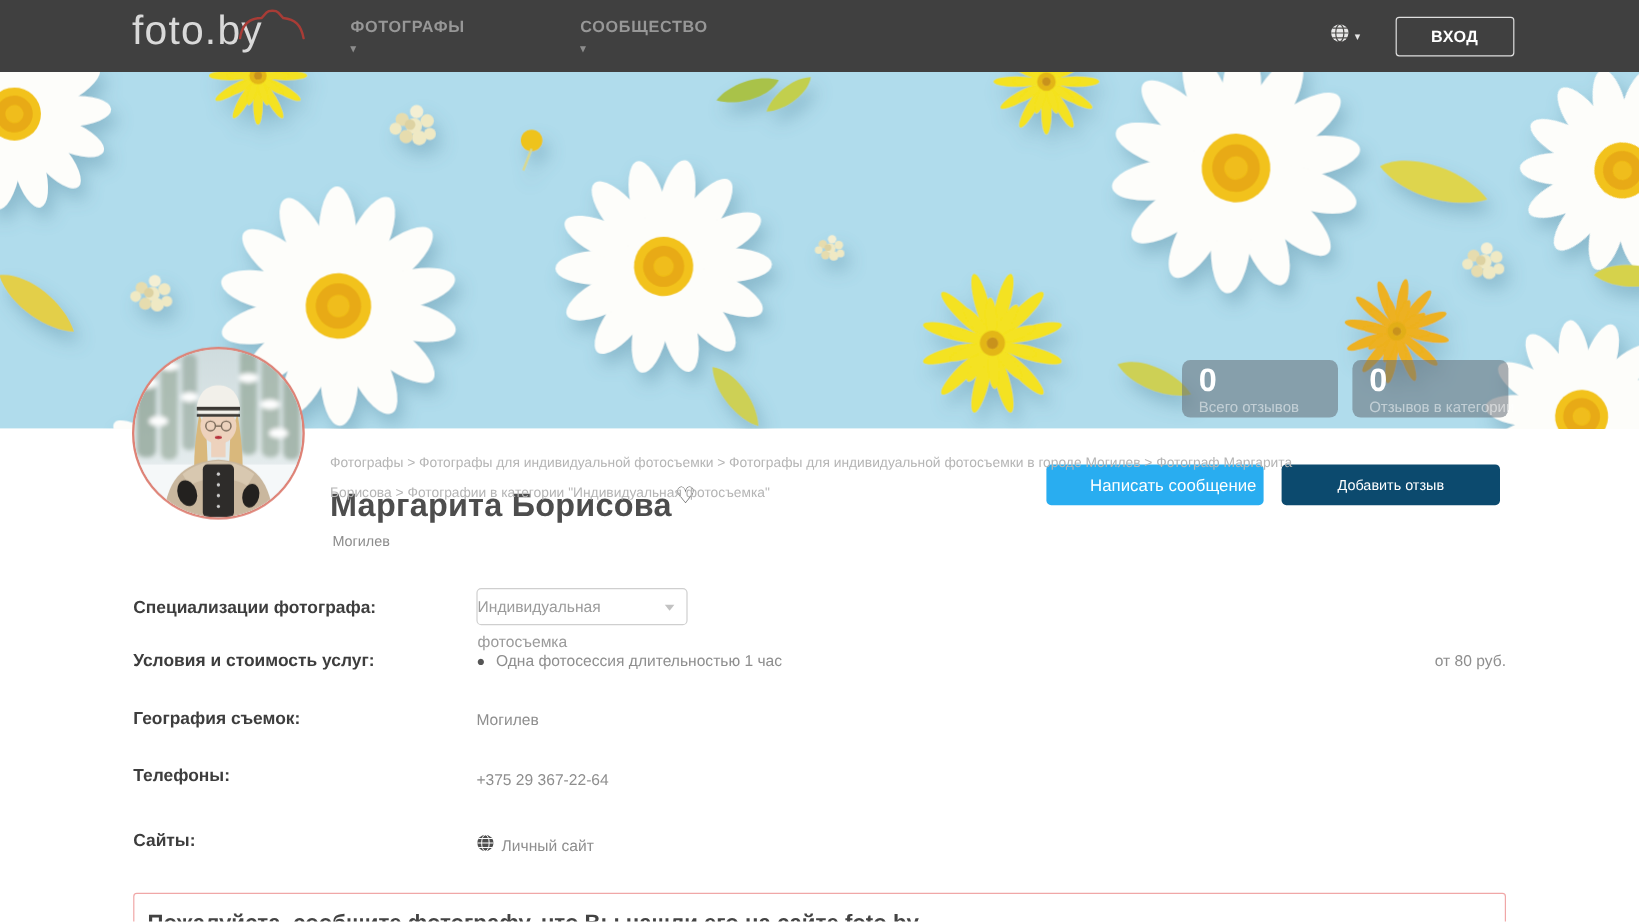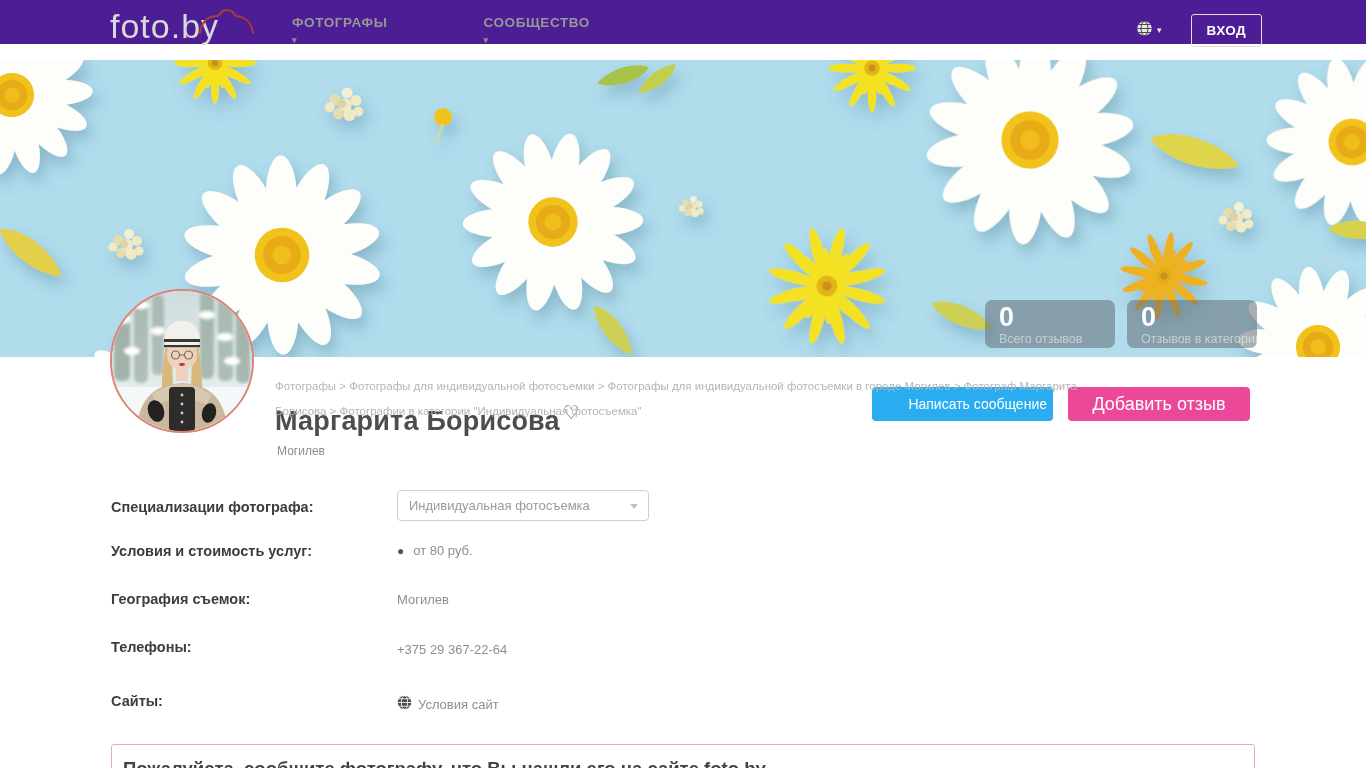--- a/index.html
+++ b/index.html
@@ -1,53 +1,53 @@
 <!DOCTYPE html>
 <html><head>
 <meta charset="utf-8">
 <style>
   * { box-sizing: border-box; }
   html,body { margin:0; padding:0; }
   body { font-family:"Liberation Sans", sans-serif; background:#fff; }
   .page { position:relative; width:1366px; height:768px; overflow:hidden; background:#fff; }
 
   
-  .navbar { position:absolute; left:0; top:0; width:1366px; height:44px; background:#4c1d95; z-index:20; }
+  .navbar { position:absolute; left:0; top:0; width:1366px; height:60px; background:#404040; z-index:20; }
   .logo { position:absolute; left:110px; top:7px; font-size:34px; color:#d9d9d9; letter-spacing:1px; cursor:pointer; }
   .camera-doodle { position:absolute; left:84px; top:-4px; }
   .nav-links { position:absolute; left:292px; top:0; height:60px; display:flex; align-items:center; gap:96px; }
   .nav-item { color:#979797; font-weight:700; font-size:13.5px; letter-spacing:.6px; cursor:pointer; display:flex; align-items:flex-start; gap:5px;flex-direction:column; }
   .nav-caret { font-size:9px; color:#8d8d8d; }
   .nav-right { position:absolute; right:104px; top:0; height:60px; display:flex; align-items:center; gap:15px; }
   .lang { display:flex; align-items:center; gap:4px; cursor:pointer; margin-right:14px; }
   .lang .nav-caret { color:#e6e6e6; }
-  .nav-btn { border:1px solid #dedede; border-radius:3px; background:transparent; color:#fff; font-weight:700; font-size:13.5px; letter-spacing:.4px; padding:8px 15px; cursor:pointer; font-family:"Liberation Sans",sans-serif; }
+  .nav-btn { border:1px solid #dedede; border-radius:3px; background:transparent; color:#fff; font-weight:700; font-size:13.5px; letter-spacing:.4px; padding:8px 29px; cursor:pointer; font-family:"Liberation Sans",sans-serif; }
 
   
   .hero { position:absolute; left:0; top:60px; width:1366px; height:297px; background:#b0dcec; overflow:hidden; }
   .stat-box { position:absolute; top:240px; width:130px; height:48px; background:rgba(100,110,118,.55); border-radius:7px; color:#fff; padding:3px 0 0 14px; }
   .stat-value { font-size:27px; font-weight:700; line-height:1.05; }
   .stat-label { font-size:12.5px; color:rgba(255,255,255,.5); margin-top:1px; white-space:nowrap; }
 
   
   .avatar { position:absolute; left:110px; top:289px; width:144px; height:144px; border-radius:50%; border:2px solid #de8276; overflow:hidden; background:#e3ebee; z-index:15; }
 
   
   .breadcrumb { position:absolute; left:275px; top:374px; width:820px; font-size:11.5px; line-height:25px; color:#b5b5b5; z-index:5; }
   .name-row { position:absolute; left:275px; top:406px; white-space:nowrap; }
   .profile-name { display:inline; font-size:27px; font-weight:700; color:#4d4d4d; margin:0; letter-spacing:.2px; }
   .fav-heart { display:inline-block; font-size:19px; color:#5a5a5a; position:relative; top:-11px; left:3px; cursor:pointer; }
   .profile-city { position:absolute; left:277px; top:444px; font-size:12px; color:#8c8c8c; }
   .btn-message { position:absolute; left:872px; top:387px; width:181px; height:34px; background:#29adf0; color:#fff; font-size:14px; border:none; border-radius:4px; cursor:pointer; font-family:"Liberation Sans",sans-serif;text-align:right; }
-  .btn-review  { position:absolute; left:1068px; top:387px; width:182px; height:34px; background:#ec4899; color:#fff; font-size:18px; border:none; border-radius:4px; cursor:pointer; font-family:"Liberation Sans",sans-serif; }
+  .btn-review  { position:absolute; left:1068px; top:387px; width:182px; height:34px; background:#0c4a6e; color:#fff; font-size:12px; border:none; border-radius:4px; cursor:pointer; font-family:"Liberation Sans",sans-serif; }
 
   
   .row-label { position:absolute; left:111px; font-size:14.5px; font-weight:700; color:#3d3d3d; }
   .row-value { position:absolute; left:397px; font-size:13px; color:#8e8e8e; }
-  .select { position:absolute; left:397px; top:490px; width:252px; height:31px; border:1px solid #cfcfcf; border-radius:4px; background:#fff; color:#9b9b9b; font-size:13px; line-height:29px; padding-left:11px; cursor:pointer; }
+  .select { position:absolute; left:397px; top:490px; width:176px; height:31px; border:1px solid #cfcfcf; border-radius:4px; background:#fff; color:#9b9b9b; font-size:13px; line-height:29px; cursor:pointer; }
   .select-caret { position:absolute; right:10px; top:13px; width:0; height:0; border-left:4.5px solid transparent; border-right:4.5px solid transparent; border-top:5px solid #c2c2c2; }
   .service-row { position:absolute; left:397px; top:543px; width:858px; display:flex; align-items:flex-start; font-size:13px; color:#8e8e8e; }
   .service-bullet { color:#555; font-size:12px; margin-right:9px; line-height:17px; }
   .service-text { flex:1; }
   .service-price { white-space:nowrap; }
   .sites-value { display:flex; align-items:center; gap:6px; }
 
   
   .notice { position:absolute; left:111px; top:744px; width:1144px; background:#fff; border:1px solid #f0a7a7; border-radius:3px; padding:13px 11px 22px; font-size:18.5px; font-weight:600; color:#434343; }
 </style>
@@ -266,40 +266,41 @@
 
   <div class="row-label" style="top:499px">Специализации фотографа:</div>
   <div class="select">
     <span>Индивидуальная фотосъемка</span>
     <span class="select-caret"></span>
   </div>
 
   <div class="row-label" style="top:543px">Условия и стоимость услуг:</div>
   <div class="service-row">
     <span class="service-bullet">●</span>
+    <span class="service-text">Одна фотосессия длительностью 1 час</span>
     <span class="service-price">от 80 руб.</span>
   </div>
 
   <div class="row-label" style="top:591px">География съемок:</div>
   <div class="row-value" style="top:592px">Могилев</div>
 
   <div class="row-label" style="top:639px">Телефоны:</div>
   <div class="row-value" style="top:642px">+375 29 367-22-64</div>
 
   <div class="row-label" style="top:693px">Сайты:</div>
   <div class="row-value sites-value" style="top:695px">
     <span>
       <svg width="15" height="15" viewBox="0 0 20 20">
         <circle cx="10" cy="10" r="9" fill="#4d4d4d"></circle>
         <g stroke="#fff" stroke-width="1.1" fill="none">
           <ellipse cx="10" cy="10" rx="4.2" ry="9"></ellipse>
           <path d="M1,10 H19 M2.6,5 H17.4 M2.6,15 H17.4"></path>
         </g>
       </svg>
     </span>
-    <span>Условия сайт</span>
+    <span>Личный сайт</span>
   </div>
 
   <div class="notice">
     <span>Пожалуйста, сообщите фотографу, что Вы нашли его на сайте foto.by</span>
   </div>
 
 </div>
 
 </body></html>

